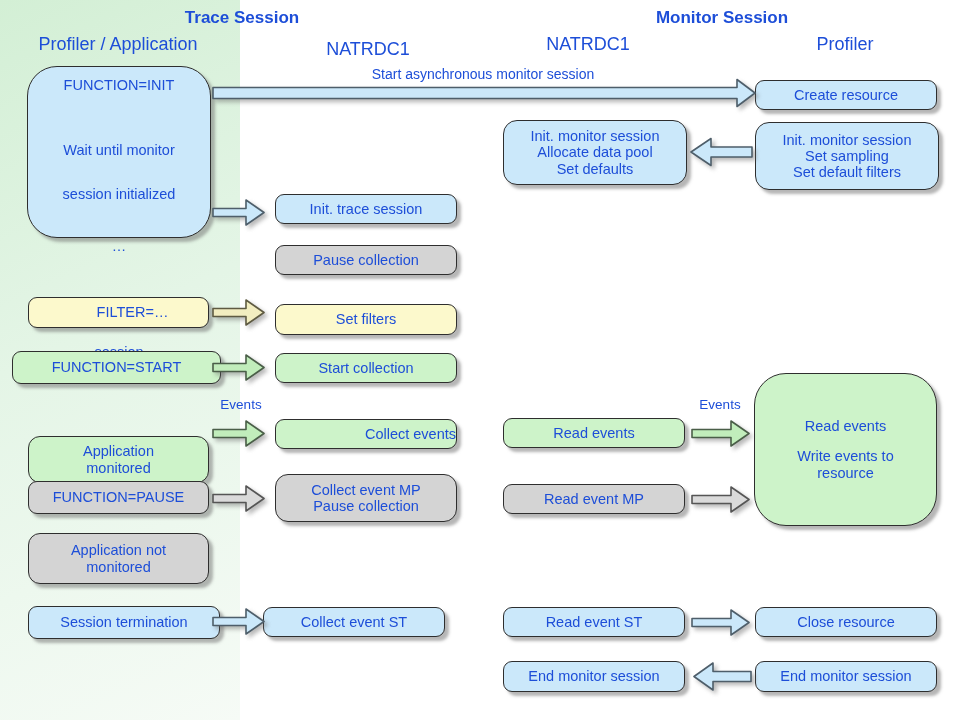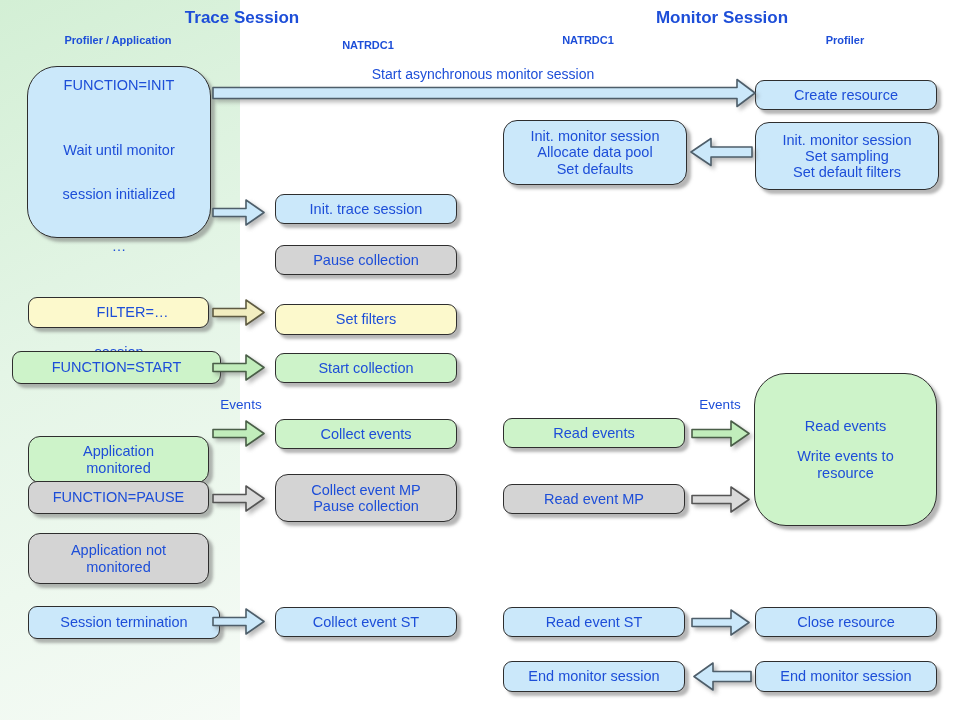--- a/index.html
+++ b/index.html
@@ -8,21 +8,21 @@
     font-family:"Liberation Sans",sans-serif;color:#1d4ed8;
     -webkit-font-smoothing:antialiased;
   }
   .band{position:absolute;top:0;height:720px;width:240px;}
   .band1{left:0;  background:linear-gradient(100deg,#faf8d0 0%,#fdfce8 55%,#ffffff 95%);}
   .band2{left:240;background:linear-gradient(125deg,#fbf9c9 8%,#fdfbdc 45%,#ffffff 85%);}
   .band3{left:480;background:linear-gradient(125deg,#d8f1da 0%,#ecf8ed 45%,#fefffe 85%);}
   .band4{left:720;background:linear-gradient(155deg,#d3efd5 0%,#e4f5e6 45%,#f6fbf6 100%);}
 
   .title{position:absolute;font-size:17px;font-weight:bold;text-align:center;width:260px;}
-  .colhead{position:absolute;font-size:11px;font-weight:bold;text-align:center;width:220px;}
+  .colhead{position:absolute;font-size:18px;font-weight:normal;text-align:center;width:220px;}
 
   .box{
     position:absolute;box-sizing:border-box;
     border:1.5px solid #2e2e2e;border-radius:9px;
     display:flex;flex-direction:column;align-items:center;justify-content:center;
     text-align:center;font-size:14.5px;line-height:1.12;
     box-shadow:4px 4px 3px rgba(110,110,110,0.5);
   }
   .blue  {background:#cbe8fa;}
   .yellow{background:#fcf9cc;}
@@ -109,30 +109,30 @@
   </div>
 
   <div class="box yellow" style="left:275px;top:304px;width:182px;height:31px;">
     <span>Set filters</span>
   </div>
 
   <div class="box green" style="left:275px;top:353px;width:182px;height:30px;">
     <span>Start collection</span>
   </div>
 
-  <div class="box green" style="left:275px;top:419px;width:182px;height:30px;">
+  <div class="box green" style="left:275px;top:419px;width:182px;height:30px;align-items:flex-end;">
     <span>Collect events</span>
   </div>
 
   <div class="box gray" style="left:275px;top:474px;width:182px;height:48px;border-radius:13px;">
     <span>Collect event MP</span>
     <span>Pause collection</span>
   </div>
 
-  <div class="box blue" style="left:275px;top:607px;width:182px;height:30px;">
+  <div class="box blue" style="left:263px;top:607px;width:182px;height:30px;">
     <span>Collect event ST</span>
   </div>
 
   <div class="box blue" style="left:503px;top:120px;width:184px;height:65px;border-radius:14px;">
     <span>Init. monitor session</span>
     <span>Allocate data pool</span>
     <span>Set defaults</span>
   </div>
 
   <div class="box green" style="left:503px;top:418px;width:182px;height:30px;">

